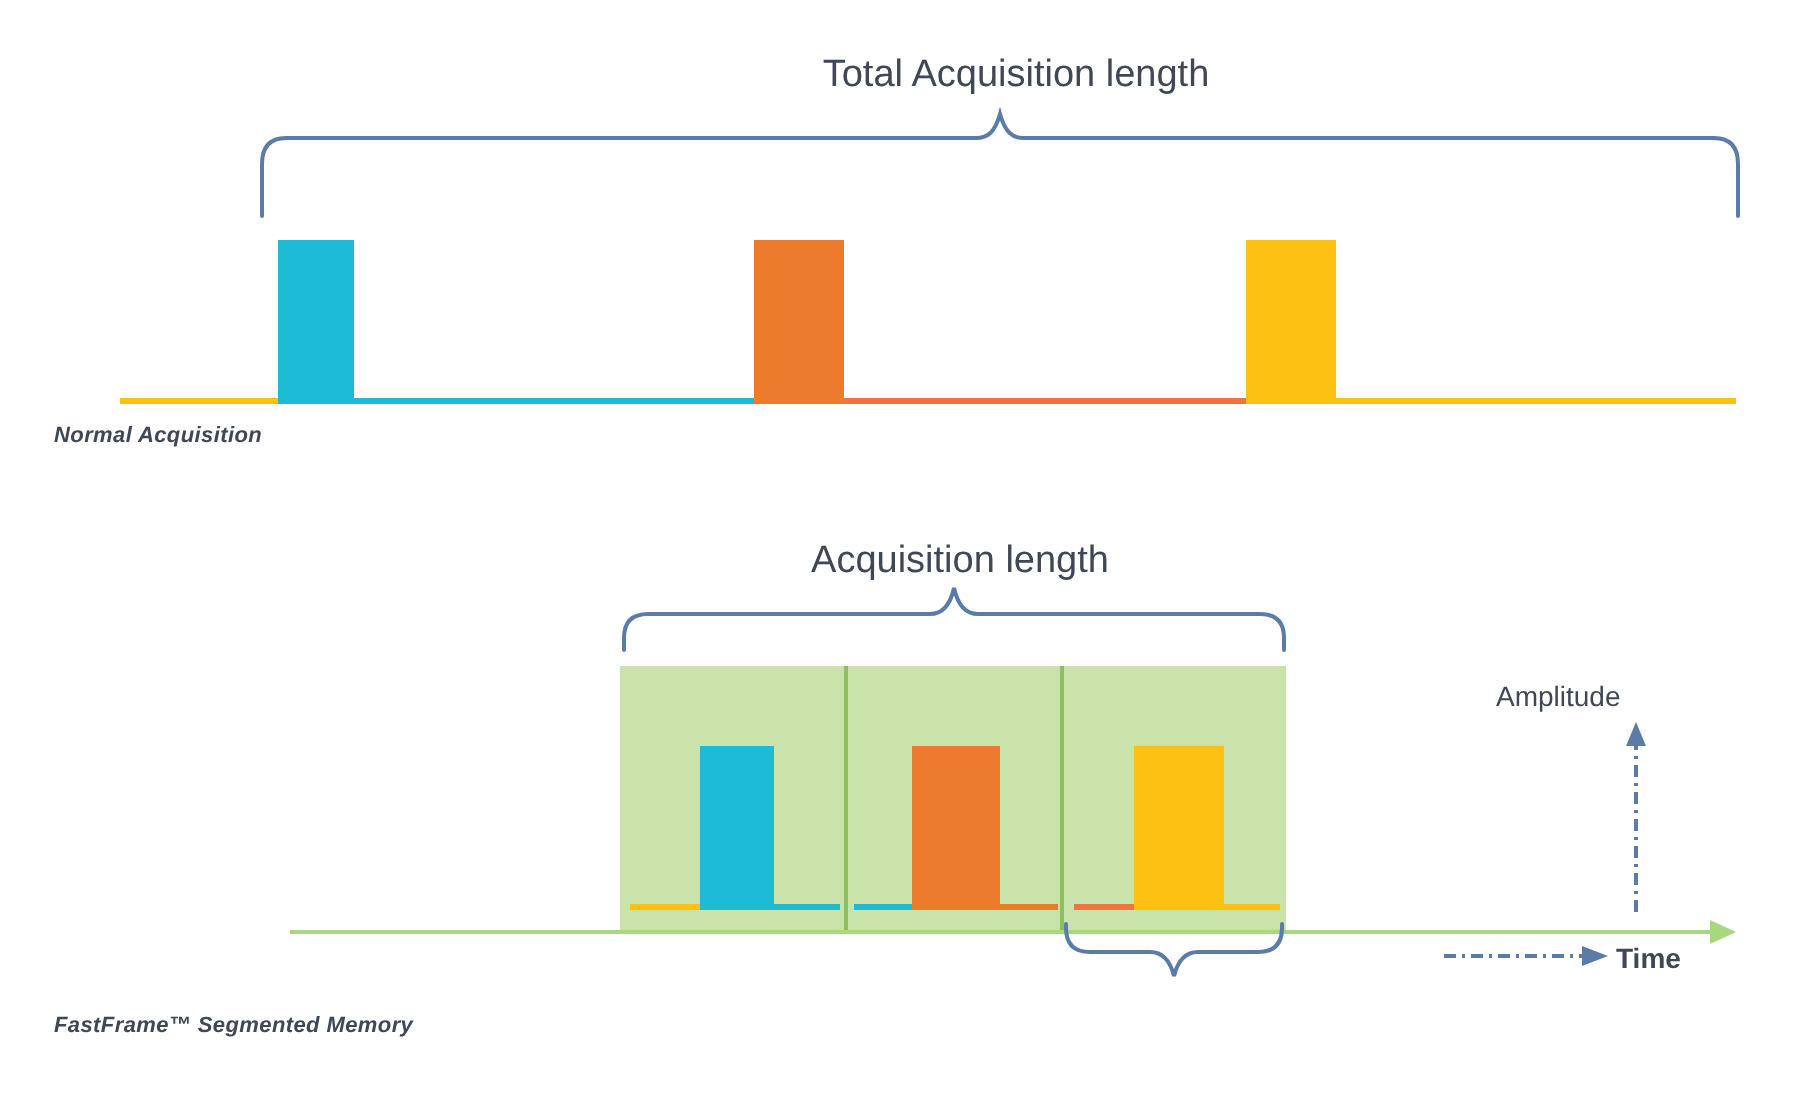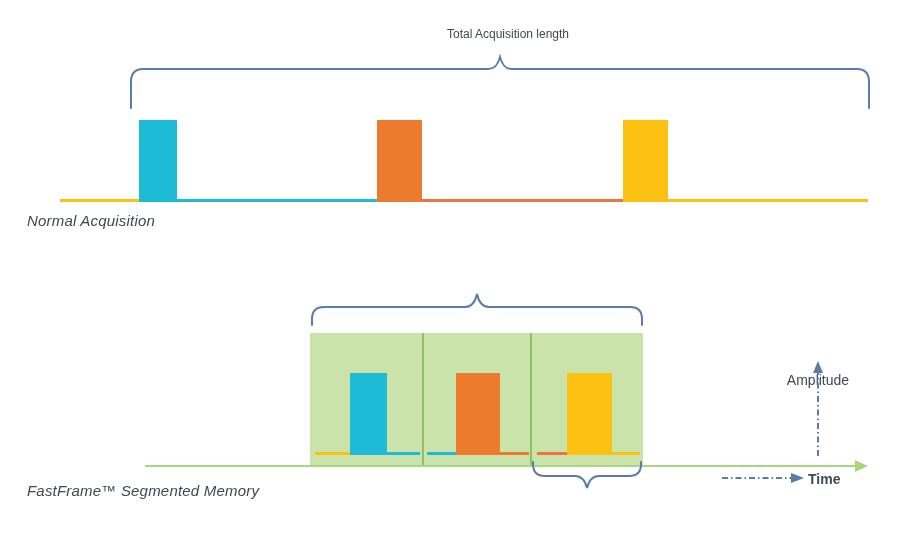--- a/index.html
+++ b/index.html
@@ -1,24 +1,24 @@
 <!DOCTYPE html>
 <html style="--cyan: #1EBBD7; --orange: #EC7B2D; --red_orange: #F0743F; --yellow: #FDC113; --brace_blue: #5B7BA8; --text_dark: #3F4854; --green_fill: #C9E3AA; --green_line: #8FC05E; --axis_green: #A9D77E;"><head>
 <meta charset="utf-8">
 <style>
   html,body{margin:0;padding:0;background:#ffffff;}
   .canvas{
     position:relative;width:900px;height:550px;background:#ffffff;overflow:hidden;
     font-family:"Liberation Sans", sans-serif;color:var(--text_dark);
   }
   .abs{position:absolute;}
-  .label{font-size:12px;color:var(--text_dark);}
+  .label{font-size:19px;color:var(--text_dark);}
   .label.center{text-align:center;}
   .section-label{
-    font-size:15px;font-weight:normal;font-style:italic;color:var(--text_dark);
+    font-size:11px;font-weight:bold;font-style:italic;color:var(--text_dark);
     letter-spacing:.2px;
   }
   .axis-label{font-size:14px;color:var(--text_dark);}
   svg{display:block;overflow:visible;}
   .brace{stroke:var(--brace_blue);stroke-width:2;fill:none;stroke-linecap:round;}
   .dash-line{stroke:var(--brace_blue);stroke-width:2;fill:none;stroke-dasharray:6 3 1.5 3;}
   .dash-head{fill:var(--brace_blue);stroke:none;}
 
   
   .top-title{left:368px;top:27px;width:280px;}
@@ -52,21 +52,21 @@
   .s3-pre{left:227px;width:30px;background:var(--red_orange);}
   .s3-pulse{left:257px;width:45px;background:var(--yellow);}
   .s3-post{left:302px;width:28px;background:var(--yellow);}
 
   .time-axis-line{left:145px;top:465px;width:710px;height:2px;background:var(--axis_green);}
   .time-axis-head{
     left:855px;top:460px;width:0;height:0;
     border-left:13px solid var(--axis_green);
     border-top:6px solid transparent;border-bottom:6px solid transparent;
   }
-  .fastframe-label{left:27px;top:482px;}
+  .fastframe-label{left:27px;top:507px;}
   .mem-brace{left:532px;top:462px;}
   .mem-label{left:487px;top:494px;width:200px;}
   .amp-label{left:748px;top:340px;width:140px;}
   .amp-arrow{left:810px;top:358px;}
   .time-arrow{left:722px;top:471px;}
   .time-label{left:808px;top:471px;font-weight:bold;}
 </style>
 </head>
 <body>
 
@@ -83,20 +83,21 @@
     <div class="pulse w-pulse-cyan"></div>
     <div class="seg w-base2"></div>
     <div class="pulse w-pulse-orange"></div>
     <div class="seg w-base3"></div>
     <div class="pulse w-pulse-yellow"></div>
     <div class="seg w-base4"></div>
   </div>
 
   <div class="abs section-label normal-label">Normal Acquisition</div>
 
+  <div class="abs label center acq-title">Acquisition length</div>
 
   <svg class="abs acq-brace" width="333" height="34" viewBox="0 0 333 34">
     <path class="brace" d="M 1,33 L 1,27 Q 1,15 13,15 L 154,15 C 160,15 164,11 166,2 C 168,11 172,15 178,15 L 319,15 Q 331,15 331,27 L 331,33"></path>
   </svg>
 
   <div class="abs green-region">
     <div class="divider div1"></div>
     <div class="divider div2"></div>
 
     <div class="mini s1-pre"></div>
@@ -115,21 +116,21 @@
   <div class="abs time-axis-line"></div>
   <div class="abs time-axis-head"></div>
 
   <div class="abs section-label fastframe-label">FastFrame™ Segmented Memory</div>
 
   <svg class="abs mem-brace" width="111" height="28" viewBox="0 0 111 28">
     <path class="brace" d="M 1,0 L 1,2 Q 1,14 13,14 L 43,14 C 49,14 53,18 55,26 C 57,18 61,14 67,14 L 97,14 Q 109,14 109,2 L 109,0"></path>
   </svg>
 
 
-  <div class="abs axis-label center amp-label" style="text-align:center;margin-top:32px;">Amplitude</div>
+  <div class="abs axis-label center amp-label" style="">Amplitude</div>
 
   <svg class="abs amp-arrow" width="16" height="100" viewBox="0 0 16 100">
     <line class="dash-line" x1="8" y1="98" x2="8" y2="14"></line>
     <polygon class="dash-head" points="8,3 3,15 13,15"></polygon>
   </svg>
 
   <svg class="abs time-arrow" width="84" height="14" viewBox="0 0 84 14">
     <line class="dash-line" x1="0" y1="7" x2="69" y2="7"></line>
     <polygon class="dash-head" points="82,7 69,2 69,12"></polygon>
   </svg>

